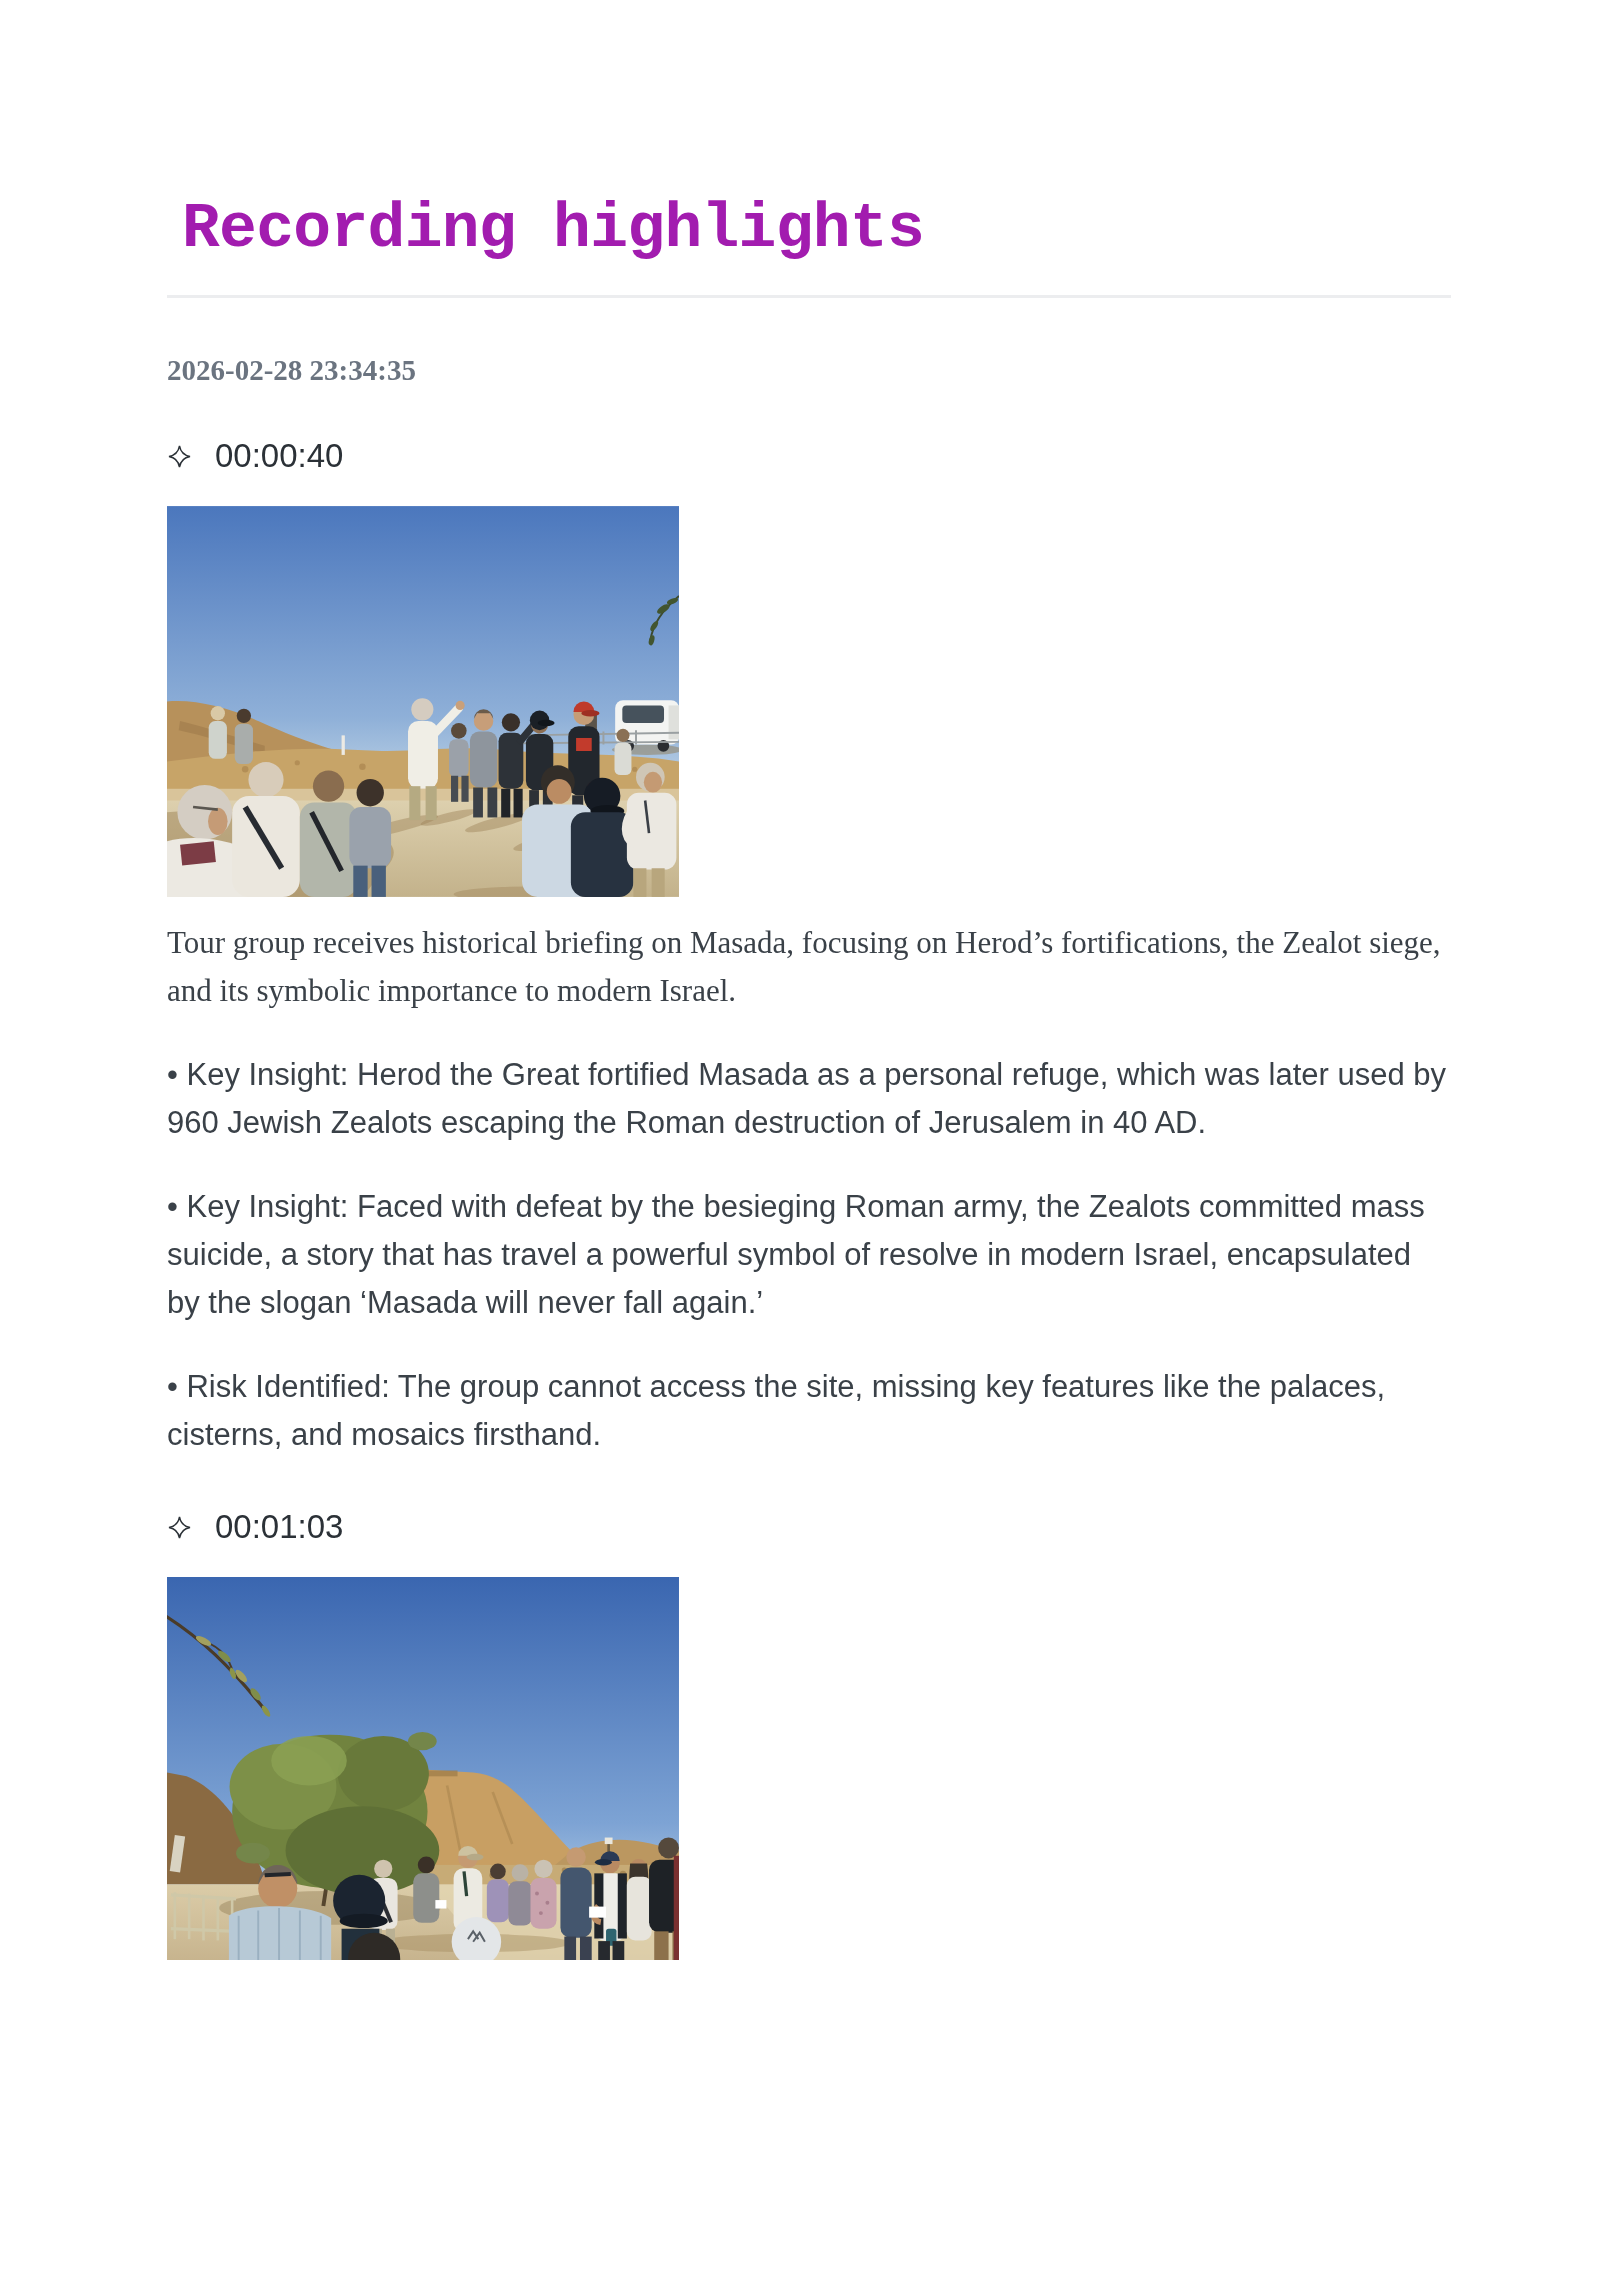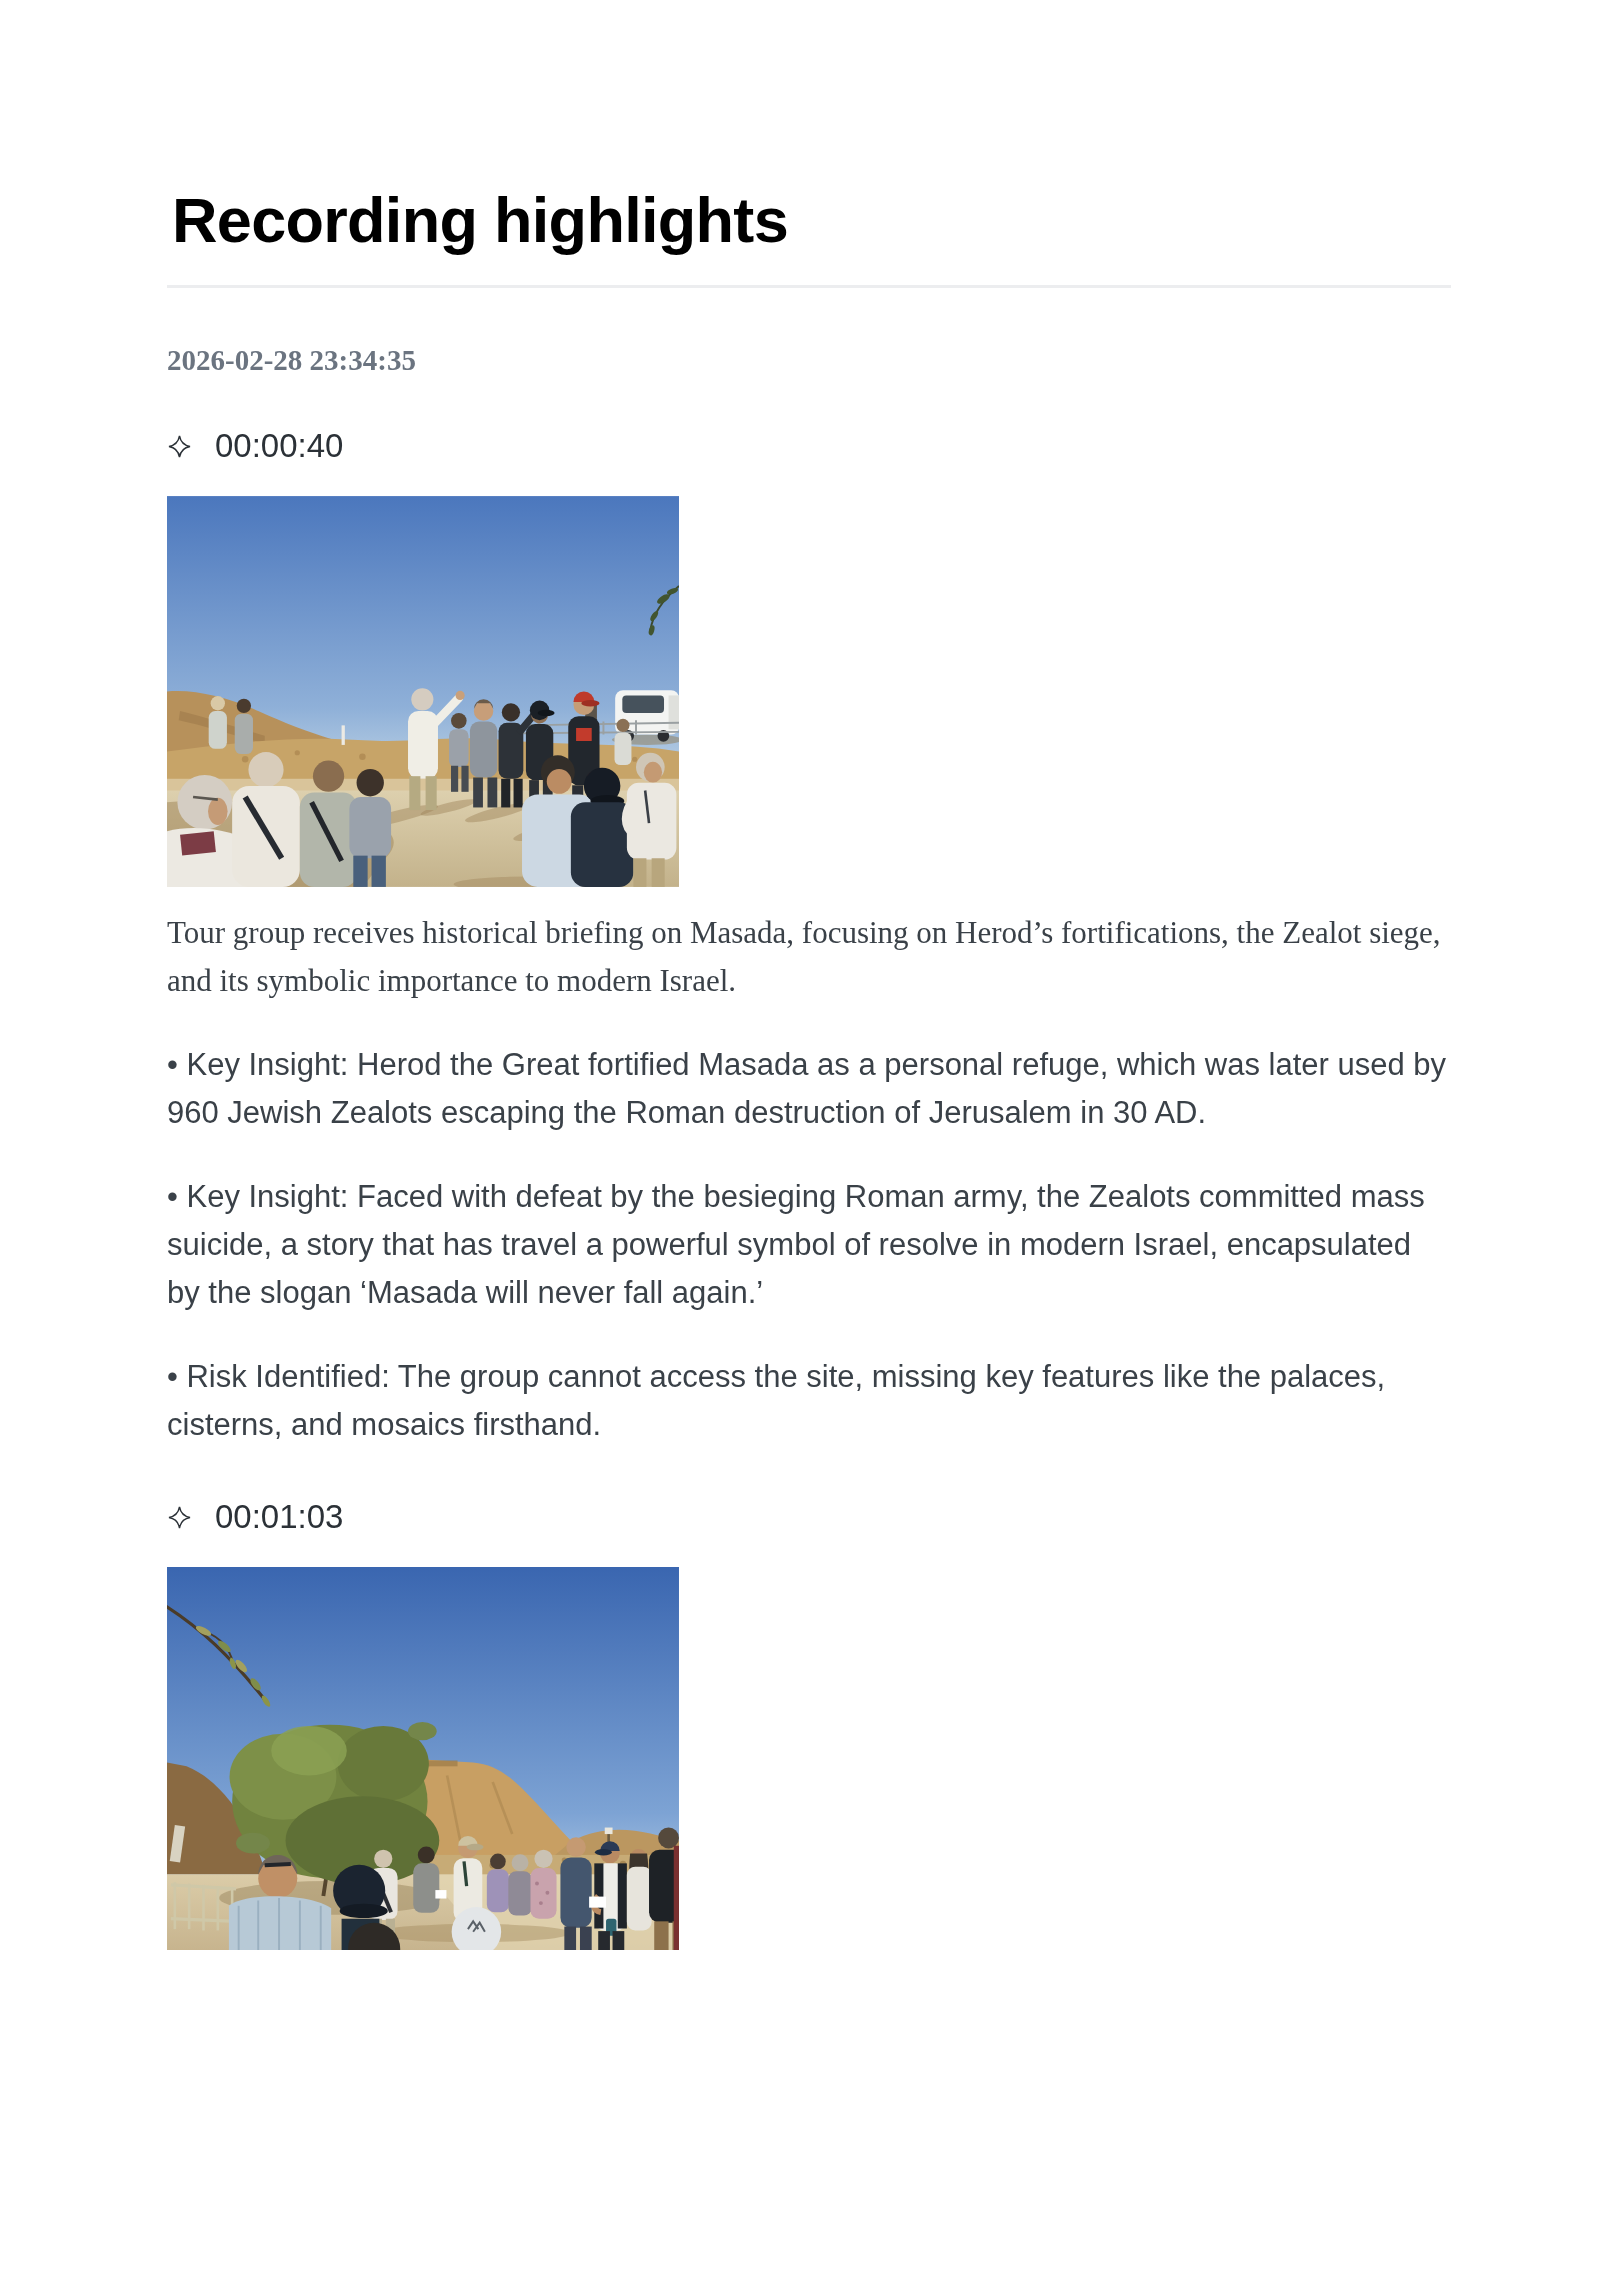--- a/index.html
+++ b/index.html
@@ -9,26 +9,27 @@
     font-family: "Liberation Sans", "DejaVu Sans", sans-serif;
     overflow: hidden;
     position: relative;
   }
   .content {
     margin-left: 167px;
     width: 1284px;
     padding-top: 180px;
   }
   h1.title {
-    margin: 5px;
+    margin: 15px;
     font-size: 63px;
     line-height: 70px;
     font-weight: 700;
     letter-spacing: -0.7px;
-    color: #000000;
+    color: #a21caf;
+    font-family: Liberation Mono, monospace;
   }
   hr.divider {
     border: none;
     border-top: 3.3px solid #ecedef;
     margin: 30px 0 0 0;
   }
   .date {
     margin-top: 55px;
     font-size: 29px;
     line-height: 35px;
@@ -228,21 +229,21 @@
         <rect x="706" y="440" width="76" height="118" rx="18" fill="#ebe8e1"></rect>
         <line x1="734" y1="452" x2="740" y2="502" stroke="#3a3f46" stroke-width="4"></line>
         <path d="M712,470 C698,495 704,516 722,520" stroke="#ebe8e1" stroke-width="12" fill="none"></path>
         <rect x="716" y="556" width="20" height="44" fill="#b8a67d"></rect>
           <rect x="744" y="556" width="20" height="44" fill="#b8a67d"></rect>
       </g>
     </svg>
   </figure>
 
   <p class="body summary">Tour group receives historical briefing on Masada, focusing on Herod’s fortifications, the Zealot siege, and its symbolic importance to modern Israel.</p>
-  <p class="body">• Key Insight: Herod the Great fortified Masada as a personal refuge, which was later used by 960 Jewish Zealots escaping the Roman destruction of Jerusalem in 30 AD.</p>
+  <p class="body">• Key Insight: Herod the Great fortified Masada as a personal refuge, which was later used by 960 Jewish Zealots escaping the Roman destruction of Jerusalem in 40 AD.</p>
   <p class="body">• Key Insight: Faced with defeat by the besieging Roman army, the Zealots committed mass suicide, a story that has travel a powerful symbol of resolve in modern Israel, encapsulated by the slogan ‘Masada will never fall again.’</p>
   <p class="body">• Risk Identified: The group cannot access the site, missing key features like the palaces, cisterns, and mosaics firsthand.</p>
 
   <div class="time-row second">
     <svg class="sparkle" viewBox="0 0 38 38">
       <path d="M19 3 C20.6 12.2 25.8 17.4 35 19 C25.8 20.6 20.6 25.8 19 35 C17.4 25.8 12.2 20.6 3 19 C12.2 17.4 17.4 12.2 19 3 Z"></path>
     </svg>
     <span>00:01:03</span>
   </div>
 

